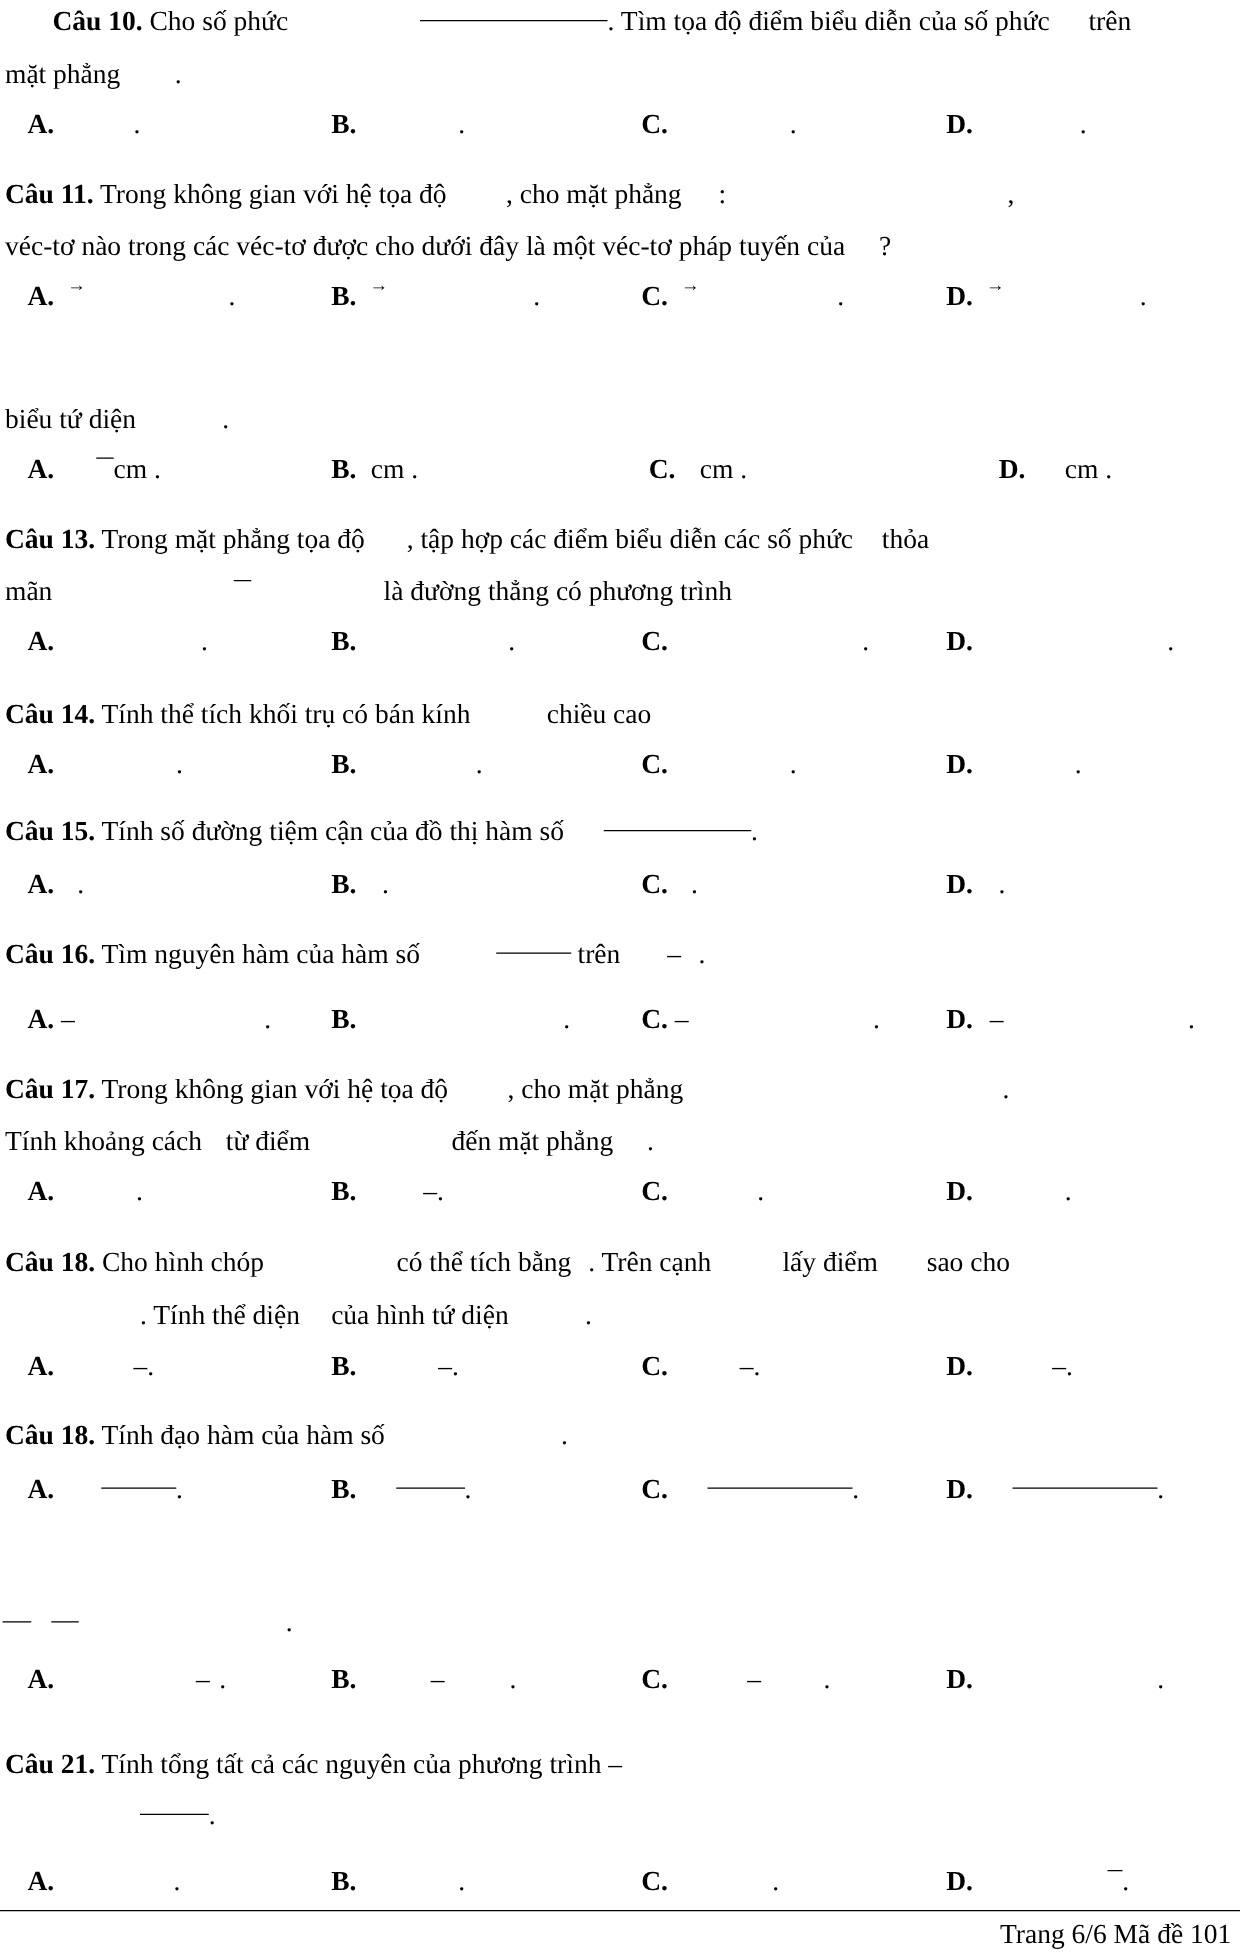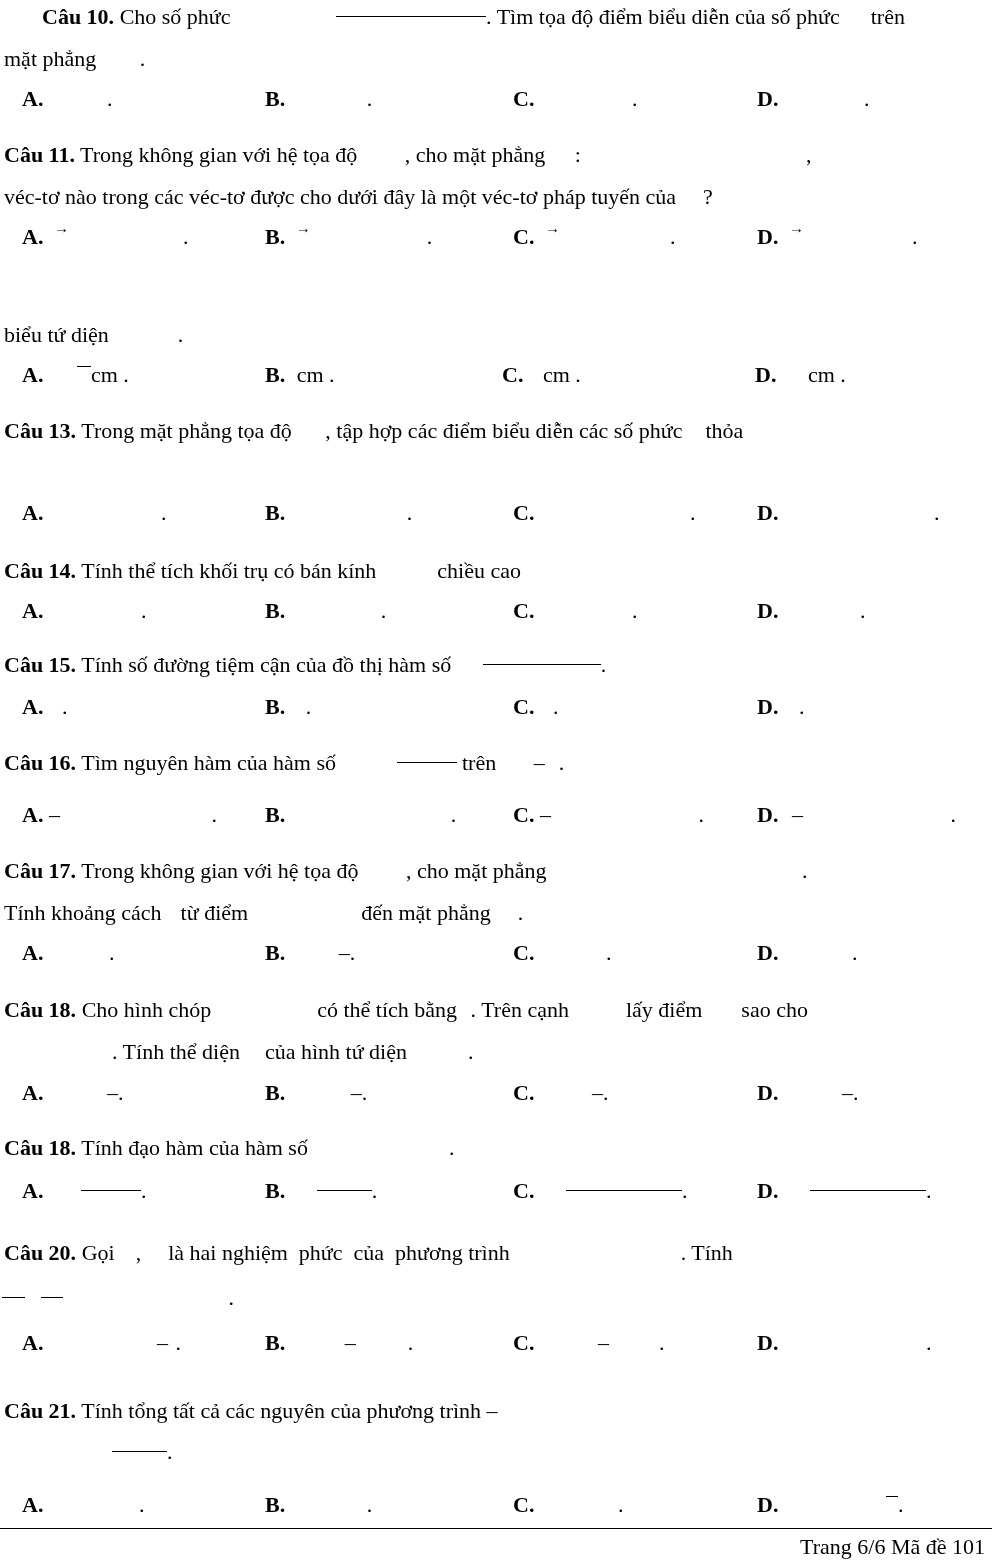--- a/index.html
+++ b/index.html
@@ -43,24 +43,25 @@
     <div class="options-row" style="top: 224px;">
       <span class="option" style="left: 22px;"><span class="letter">A. </span><span class="vec">→</span><span class="gap" style="width: 112px;"></span><span class="txt">.</span></span>
       <span class="option" style="left: 265px;"><span class="letter">B. </span><span class="vec">→</span><span class="gap" style="width: 114px;"></span><span class="txt">.</span></span>
       <span class="option" style="left: 513px;"><span class="letter">C. </span><span class="vec">→</span><span class="gap" style="width: 108px;"></span><span class="txt">.</span></span>
       <span class="option" style="left: 757px;"><span class="letter">D. </span><span class="vec">→</span><span class="gap" style="width: 106px;"></span><span class="txt">.</span></span>
     </div>
     <div class="line" style="top: 320px; left: 4px;"><span class="txt">biểu tứ diện </span><span class="gap" style="width: 58px;"></span><span class="txt"> .</span></div>
     <div class="options-row" style="top: 362px;">
       <span class="option" style="left: 22px;"><span class="letter">A. </span><span class="gap" style="width: 28px;"></span><span class="bar" style="width: 14px;"></span><span class="txt">cm .</span></span>
       <span class="option" style="left: 265px;"><span class="letter">B. </span><span class="gap" style="width: 6px;"></span><span class="txt">cm .</span></span>
-      <span class="option" style="left: 502px;"><span class="letter">C. </span><span class="gap" style="width: 14px;"></span><span class="txt">cm .</span></span>
-      <span class="option" style="left: 755px;"><span class="letter">D. </span><span class="gap" style="width: 26px;"></span><span class="txt">cm .</span></span>
+      <span class="option" style="left: 519px;"><span class="letter">C. </span><span class="gap" style="width: 14px;"></span><span class="txt">cm .</span></span>
+      <span class="option" style="left: 799px;"><span class="letter">D. </span><span class="gap" style="width: 26px;"></span><span class="txt">cm .</span></span>
     </div>
     <div class="line" style="top: 416px; left: 4px;"><span class="qlabel">Câu 13.</span><span class="txt"> Trong mặt phẳng tọa độ </span><span class="gap" style="width: 28px;"></span><span class="txt">, tập hợp các điểm biểu diễn các số phức </span><span class="gap" style="width: 12px;"></span><span class="txt"> thỏa</span></div>
+    <div class="line" style="top: 458px; left: 4px;"><span class="txt">mãn </span><span class="gap" style="width: 140px;"></span><span class="bar" style="width: 14px;"></span><span class="gap" style="width: 100px;"></span><span class="txt"> là đường thẳng có phương trình</span></div>
     <div class="options-row" style="top: 500px;">
       <span class="option" style="left: 22px;"><span class="letter">A. </span><span class="gap" style="width: 112px;"></span><span class="txt">.</span></span>
       <span class="option" style="left: 265px;"><span class="letter">B. </span><span class="gap" style="width: 116px;"></span><span class="txt">.</span></span>
       <span class="option" style="left: 513px;"><span class="letter">C. </span><span class="gap" style="width: 150px;"></span><span class="txt">.</span></span>
       <span class="option" style="left: 757px;"><span class="letter">D. </span><span class="gap" style="width: 150px;"></span><span class="txt">.</span></span>
     </div>
     <div class="line" style="top: 556px; left: 4px;"><span class="qlabel">Câu 14.</span><span class="txt"> Tính thể tích khối trụ có bán kính </span><span class="gap" style="width: 50px;"></span><span class="txt"> chiều cao</span></div>
     <div class="options-row" style="top: 598px;">
       <span class="option" style="left: 22px;"><span class="letter">A. </span><span class="gap" style="width: 92px;"></span><span class="txt">.</span></span>
       <span class="option" style="left: 265px;"><span class="letter">B. </span><span class="gap" style="width: 90px;"></span><span class="txt">.</span></span>
@@ -97,21 +98,20 @@
       <span class="option" style="left: 513px;"><span class="letter">C. </span><span class="gap" style="width: 52px;"></span><span class="txt">–.</span></span>
       <span class="option" style="left: 757px;"><span class="letter">D. </span><span class="gap" style="width: 58px;"></span><span class="txt">–.</span></span>
     </div>
     <div class="line" style="top: 1133px; left: 4px;"><span class="qlabel">Câu 18.</span><span class="txt"> Tính đạo hàm của hàm số </span><span class="gap" style="width: 130px;"></span><span class="txt"> .</span></div>
     <div class="options-row" style="top: 1178px;">
       <span class="option" style="left: 22px;"><span class="letter">A. </span><span class="gap" style="width: 32px;"></span><span class="frac" style="width: 60px;"></span><span class="txt">.</span></span>
       <span class="option" style="left: 265px;"><span class="letter">B. </span><span class="gap" style="width: 26px;"></span><span class="frac" style="width: 55px;"></span><span class="txt">.</span></span>
       <span class="option" style="left: 513px;"><span class="letter">C. </span><span class="gap" style="width: 26px;"></span><span class="frac" style="width: 116px;"></span><span class="txt">.</span></span>
       <span class="option" style="left: 757px;"><span class="letter">D. </span><span class="gap" style="width: 26px;"></span><span class="frac" style="width: 116px;"></span><span class="txt">.</span></span>
     </div>
-    <div class="line" style="top: 1238px; left: 4px;"><span class="qlabel">Câu 20.</span><span class="txt"> Gọi </span><span class="gap" style="width: 10px;"></span><span class="txt"> , </span><span class="gap" style="width: 16px;"></span><span class="txt"> là hai nghiệm  phức  của  phương trình </span><span class="gap" style="width: 160px;"></span><span class="txt"> . Tính</span></div>
     <div class="line" style="top: 1283px; left: 2px;"><span class="frac" style="width: 23px;"></span><span class="gap" style="width: 16px;"></span><span class="frac" style="width: 22px;"></span><span class="gap" style="width: 160px;"></span><span class="txt"> .</span></div>
     <div class="options-row" style="top: 1330px;">
       <span class="option" style="left: 22px;"><span class="letter">A. </span><span class="gap" style="width: 108px;"></span><span class="txt">– </span><span class="gap" style="width: 2px;"></span><span class="txt">.</span></span>
       <span class="option" style="left: 265px;"><span class="letter">B. </span><span class="gap" style="width: 54px;"></span><span class="txt">–</span><span class="gap" style="width: 52px;"></span><span class="txt">.</span></span>
       <span class="option" style="left: 513px;"><span class="letter">C. </span><span class="gap" style="width: 58px;"></span><span class="txt">–</span><span class="gap" style="width: 50px;"></span><span class="txt">.</span></span>
       <span class="option" style="left: 757px;"><span class="letter">D. </span><span class="gap" style="width: 142px;"></span><span class="txt">.</span></span>
     </div>
     <div class="line" style="top: 1396px; left: 4px;"><span class="qlabel">Câu 21.</span><span class="txt"> Tính tổng tất cả các nguyên của phương trình – </span></div>
     <div class="line" style="top: 1437px; left: 112px;"><span class="frac" style="width: 55px;"></span><span class="txt">.</span></div>
     <div class="options-row" style="top: 1492px;">

